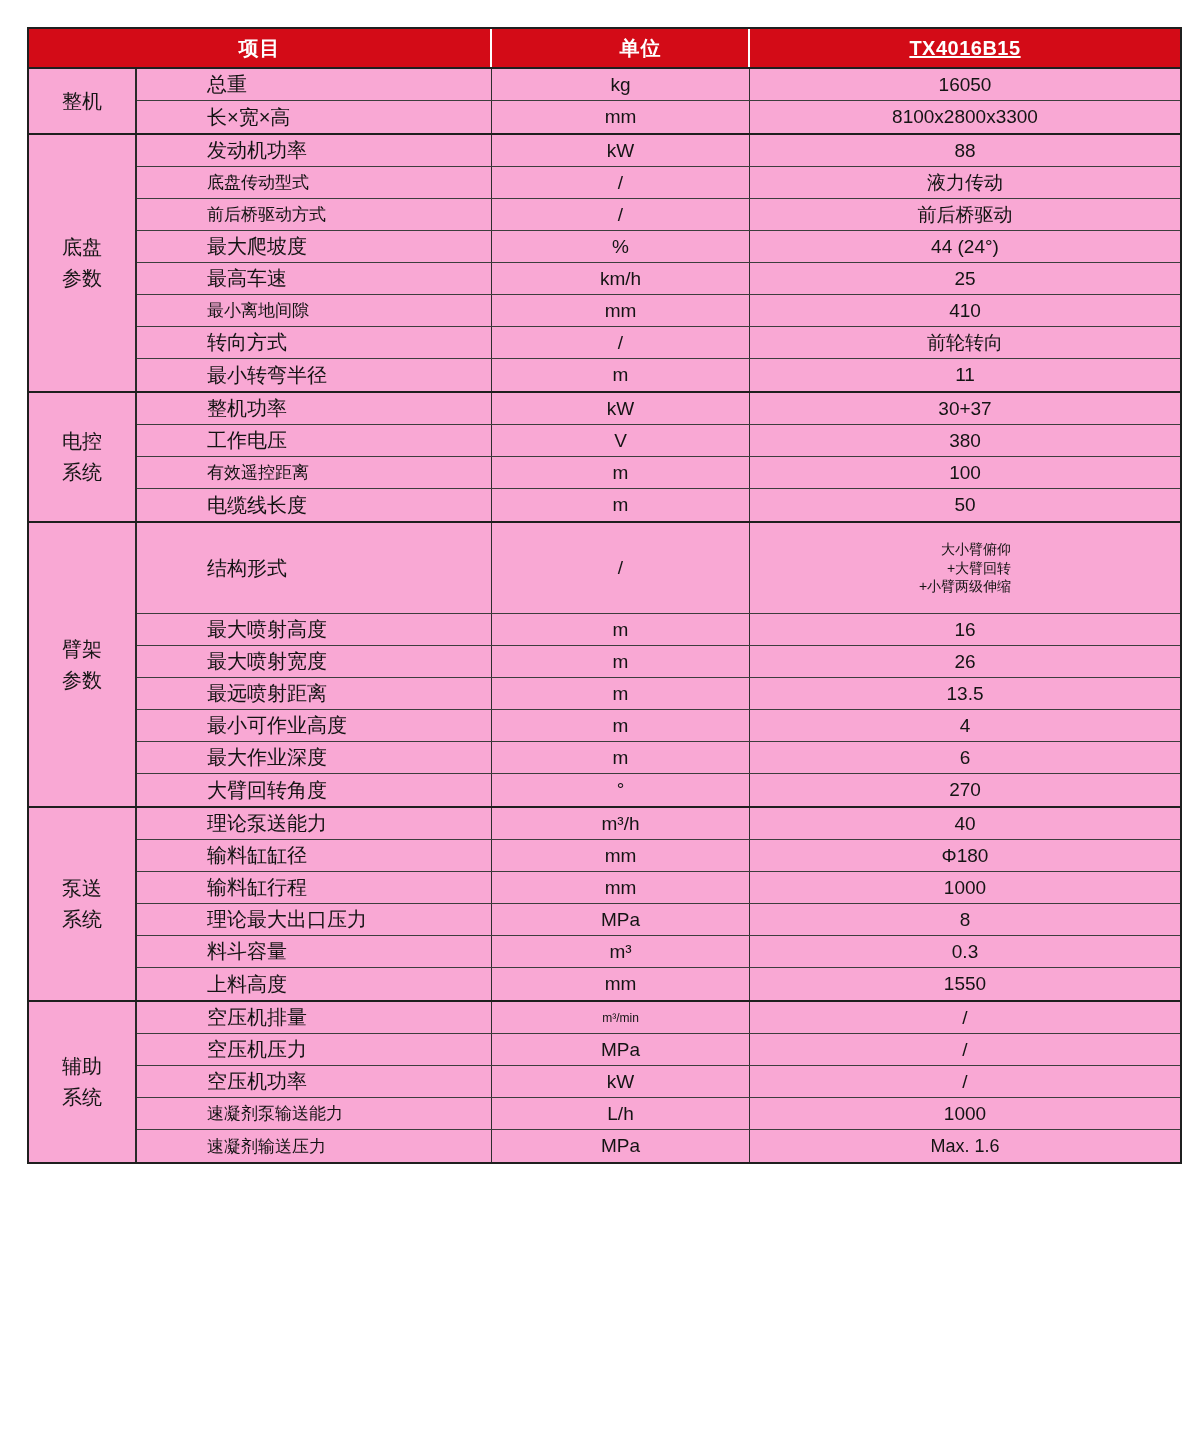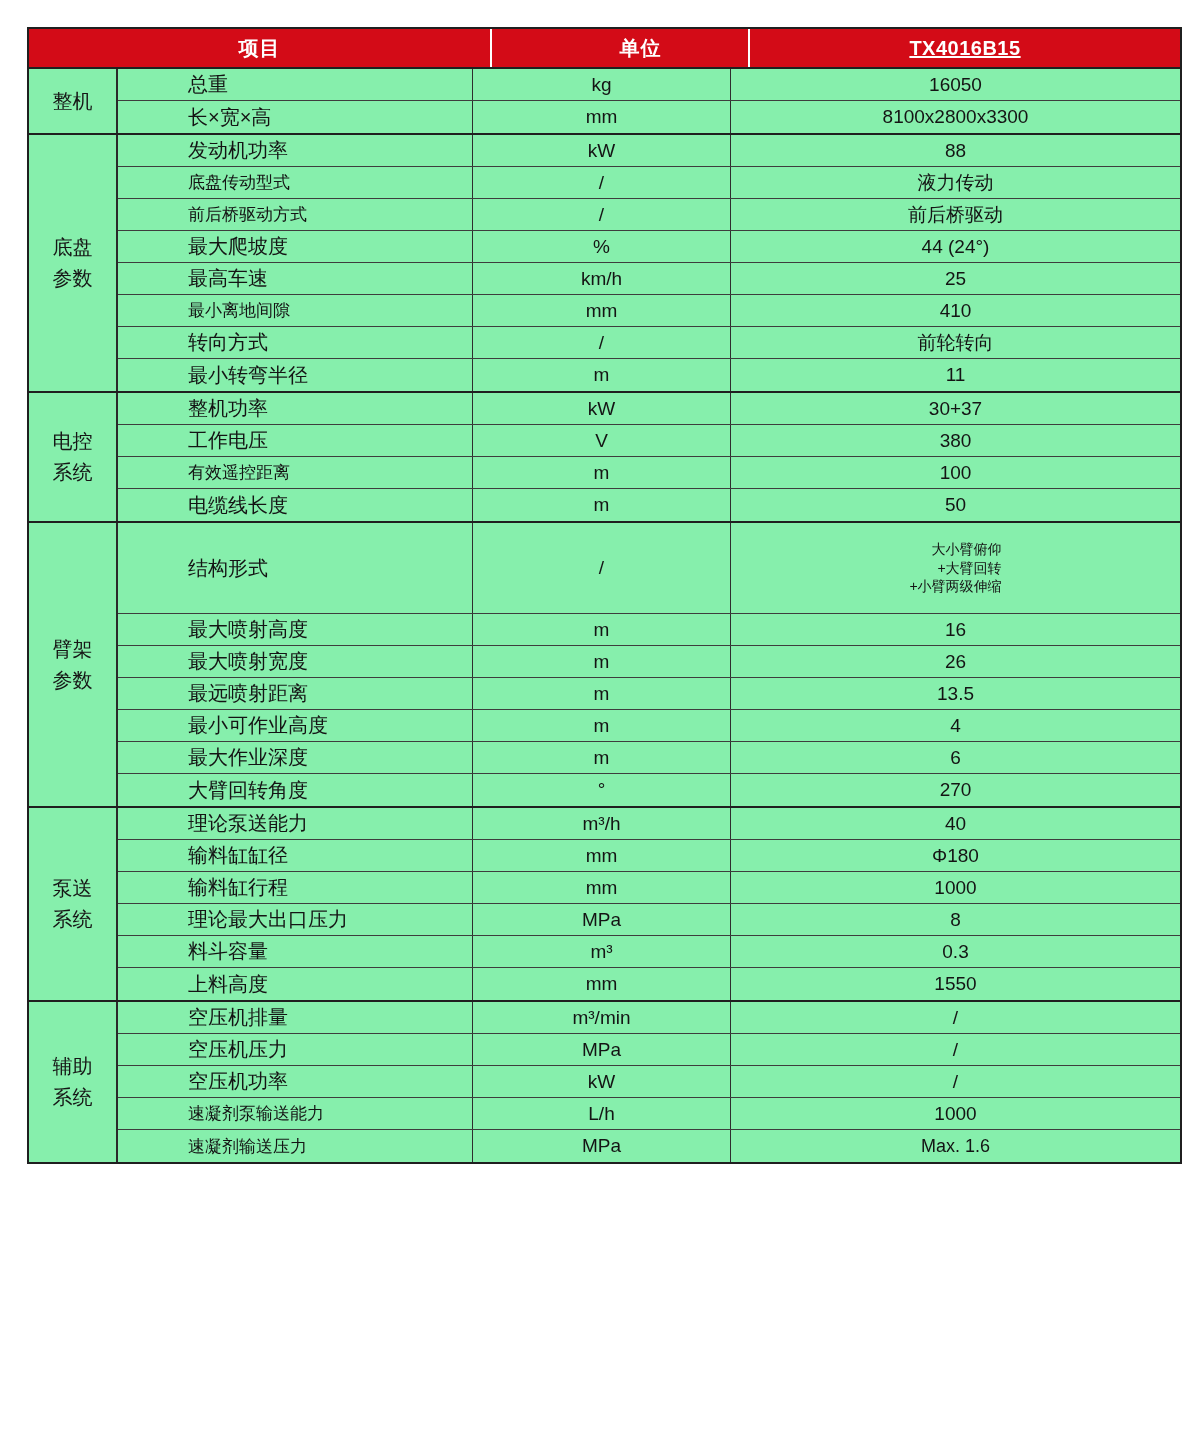--- a/index.html
+++ b/index.html
@@ -4,61 +4,61 @@
 <style>
   html,body{margin:0;padding:0;background:#ffffff;}
   body{
     width:1200px;height:1445px;position:relative;
     font-family:"Liberation Sans","DejaVu Sans",sans-serif;
     color:#111111;
     -webkit-font-smoothing:antialiased;
   }
   .spec-table{
     position:absolute;left:27px;top:27px;width:1151px;
-    border:2px solid #1f1f1f;background:#86efac;
+    border:2px solid #1f1f1f;background:#f9a8d4;
     box-sizing:content-box;
   }
   
   .thead{
     display:flex;height:38px;background:#d30b17;
     border-bottom:2px solid #1f1f1f;
   }
   .th{
     display:flex;align-items:center;justify-content:center;
     color:#ffffff;font-weight:bold;font-size:20px;letter-spacing:1px;
     box-sizing:border-box;
   }
   .th-item{width:463px;border-right:2px solid #ffffff;}
   .th-unit{width:258px;border-right:2px solid #ffffff;padding-left:41px;}
   .th-model{flex:1;letter-spacing:0.5px;text-decoration:underline;}
   
   .tgroup{display:flex;border-bottom:2px solid #1f1f1f;}
   .tgroup:last-child{border-bottom:none;}
   .group-label{
-    width:89px;box-sizing:border-box;
+    width:108px;box-sizing:border-box;
     border-right:2px solid #2a2a2a;
     display:flex;align-items:center;justify-content:center;
     text-align:center;font-size:20px;line-height:1.55;
     white-space:pre-line;color:#161616;
   }
   .rows{flex:1;display:flex;flex-direction:column;}
   .row{display:flex;height:32px;border-bottom:1px solid #3d3d3d;box-sizing:border-box;}
   .row:last-child{border-bottom:none;}
   .row.tall{height:91px;}
   .cell{display:flex;align-items:center;box-sizing:border-box;color:#141414;}
   .c-label{
     width:355px;border-right:1px solid #2e2e2e;
     padding-left:70px;font-size:20px;
   }
   .c-label.sm{font-size:17px;}
   .c-unit{
     width:258px;border-right:1px solid #2e2e2e;
     justify-content:center;font-size:19px;
   }
-  .c-unit.xs{font-size:19px;}
+  .c-unit.xs{font-size:12px;}
   .c-value{flex:1;justify-content:center;font-size:19px;text-align:right;}
   .c-value.sm{font-size:18px;}
   .c-value.multiline{
     font-size:14px;line-height:1.35;white-space:pre-line;
   }
 </style>
 </head>
 <body>
 
 <div class="spec-table">

